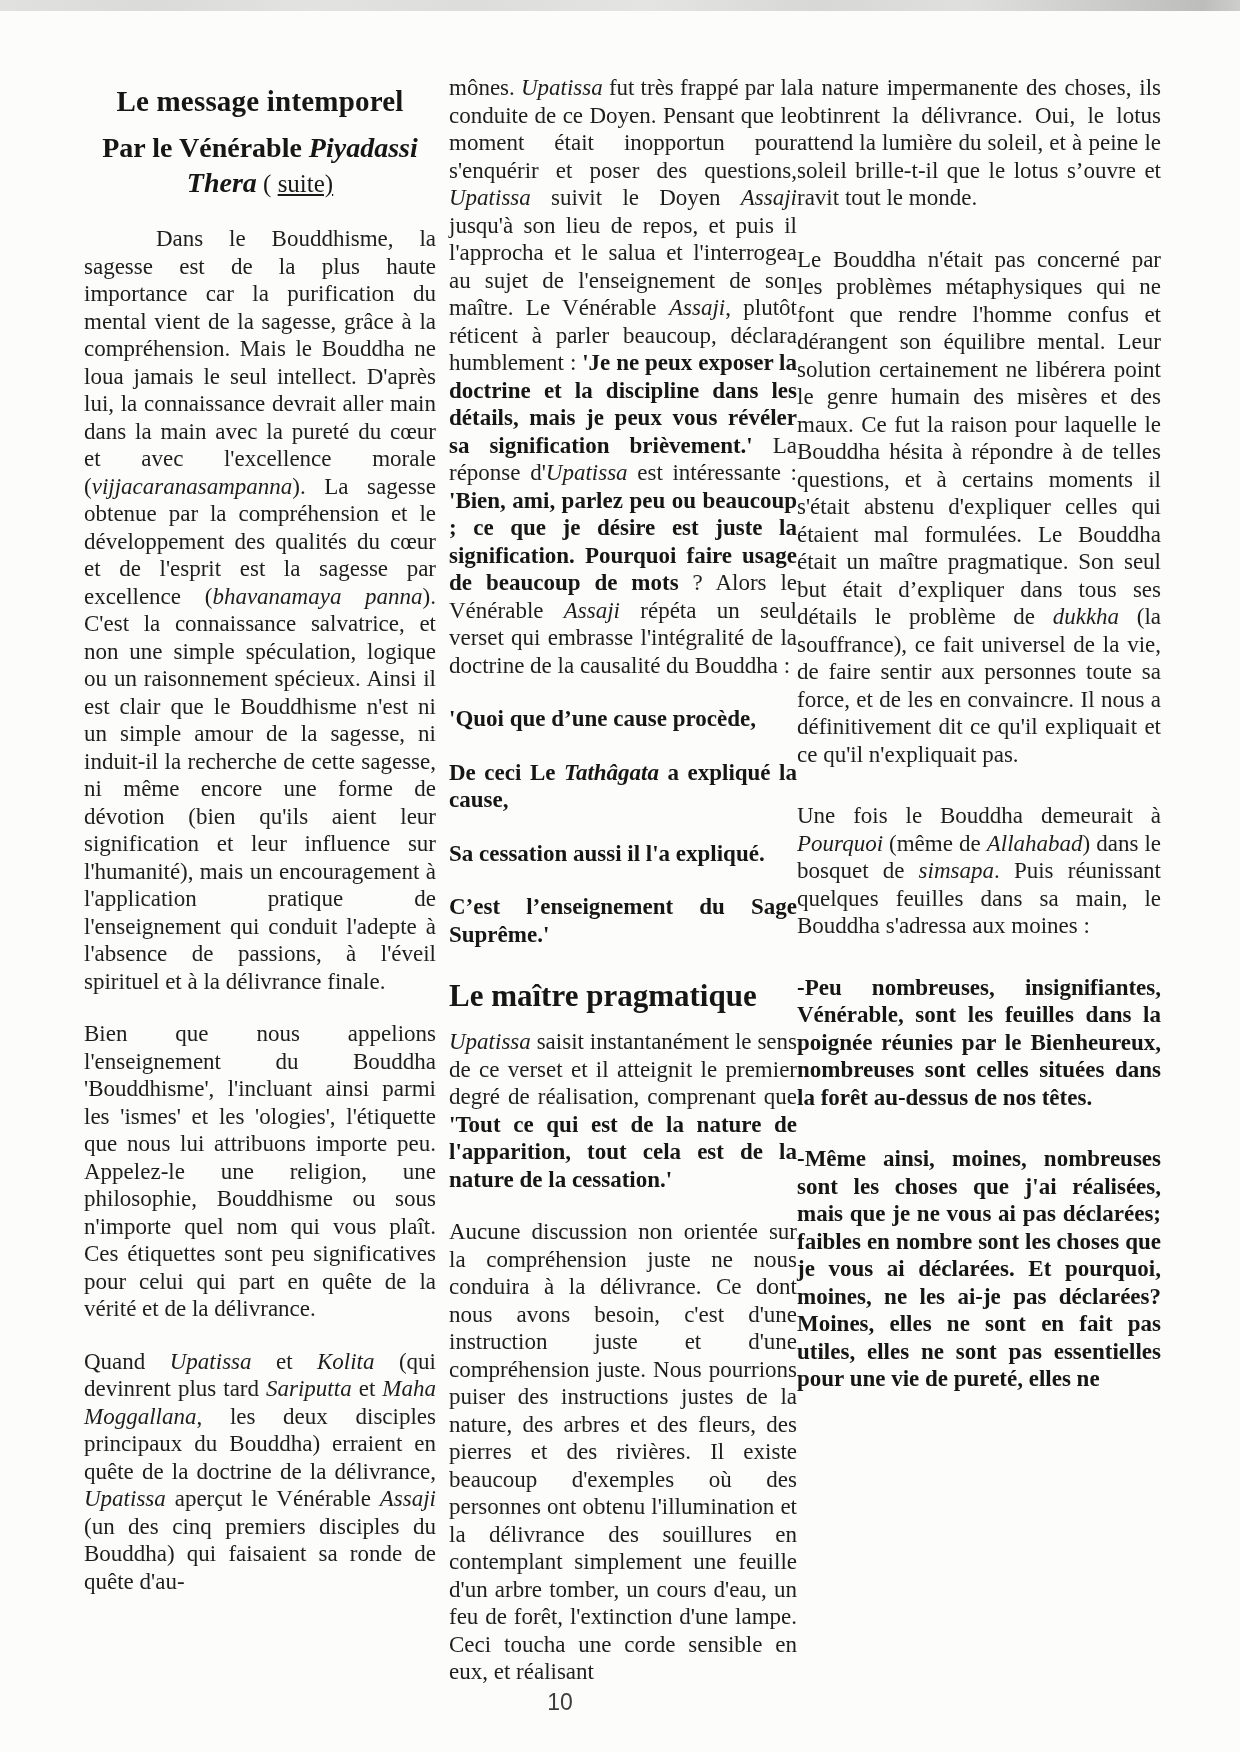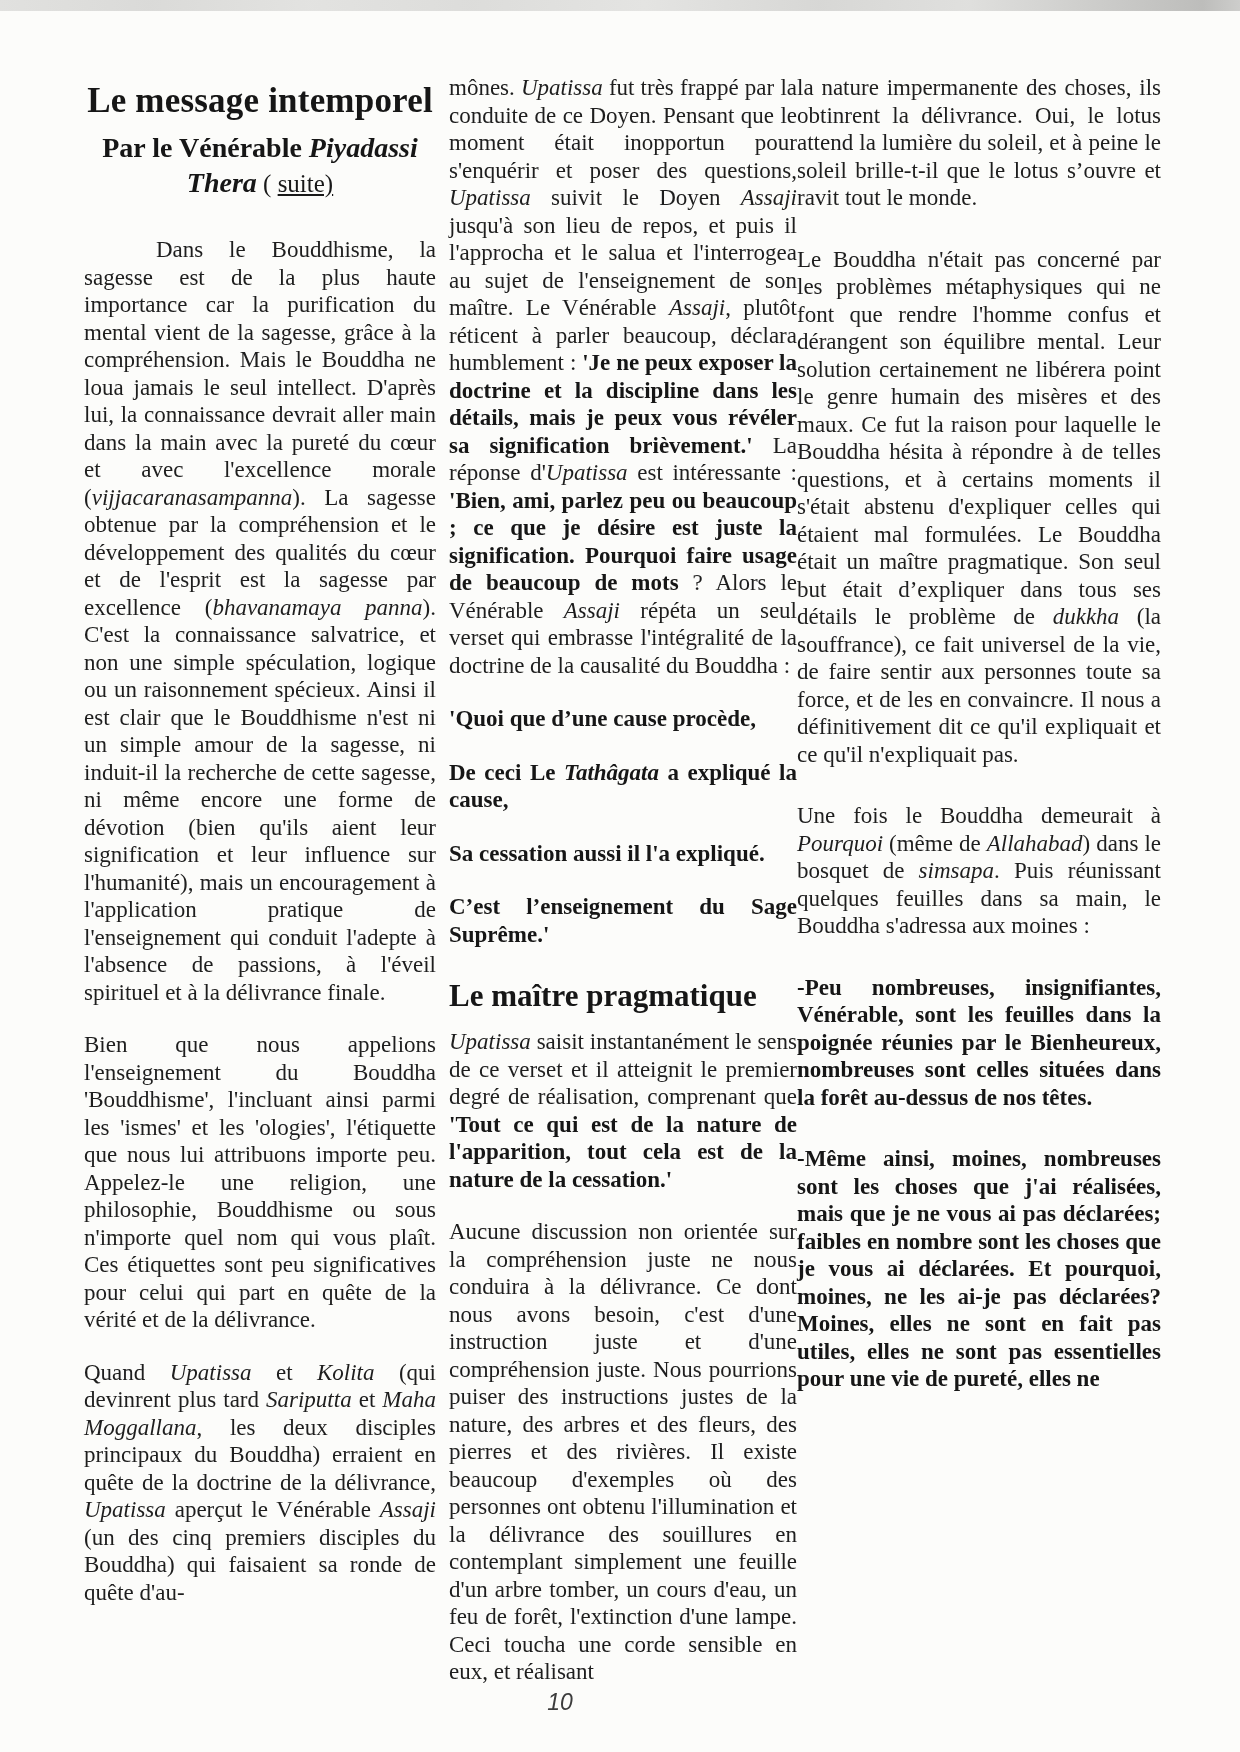--- a/index.html
+++ b/index.html
@@ -31,29 +31,29 @@
   #col-1{width:352px;margin-right:13px;}
   #col-2{width:348px;}
   #col-3{width:364px;}
   .block{
     font-size:23px;line-height:27.5px;
     text-align:justify;
     margin:0;
   }
   .block + .block{margin-top:25px;}
   .title{
-    font-size:35px;line-height:42px;font-weight:bold;
+    font-size:29px;line-height:42px;font-weight:bold;
     text-align:center;letter-spacing:.2px;
     margin-top:6px;color:#161616;
   }
   .byline{
     font-size:28px;line-height:35px;font-weight:bold;
     text-align:center;color:#181818;
   }
-  .block.byline{margin-top:8px;margin-bottom:35px;}
+  .block.byline{margin-top:8px;margin-bottom:24px;}
   .byline .r-n{font-weight:normal;font-size:25px;}
   .byline .r-u{font-weight:normal;font-size:25px;text-decoration:underline;}
   .p-indent{text-indent:72px;}
   .p-tight{margin-top:0 !important;}
   .block + .p-gap{margin-top:34px;}
   .verse{font-weight:bold;color:#161616;}
   .block + .verse{margin-top:26px;}
   .heading{
     font-size:31px;line-height:36px;font-weight:bold;
     text-align:left;color:#141414;
@@ -63,21 +63,20 @@
   .r-n{font-style:normal;font-weight:inherit;}
   .r-i{font-style:italic;}
   .r-b{font-weight:bold;color:#161616;}
   .r-bi{font-weight:bold;font-style:italic;color:#161616;}
   .r-u{text-decoration:underline;}
   #page-number{
     position:absolute;left:0;bottom:36px;width:1120px;
     text-align:center;
     font-size:23px;color:#3c3c3c;
     font-family:"Liberation Sans","DejaVu Sans",sans-serif;
-    font-style:italic;
   }
 </style>
 </head>
 <body>
 
 <div id="page">
   <div id="scan-edge"></div>
 
   <div id="columns">
     <div class="col" id="col-1">

